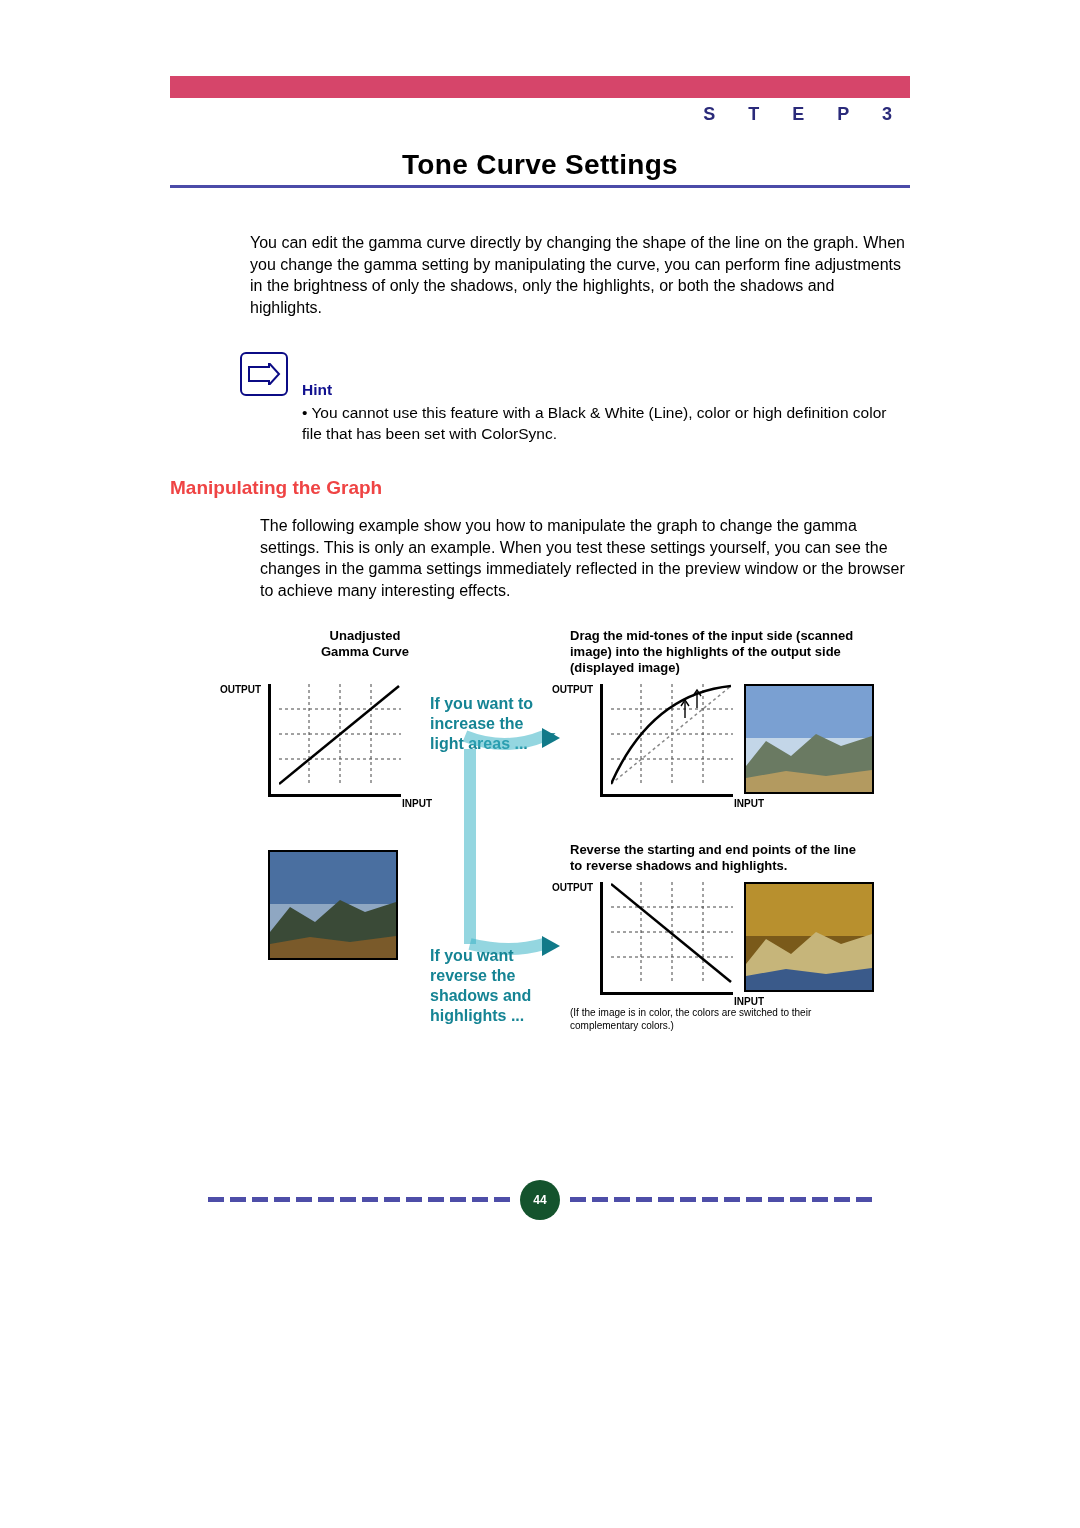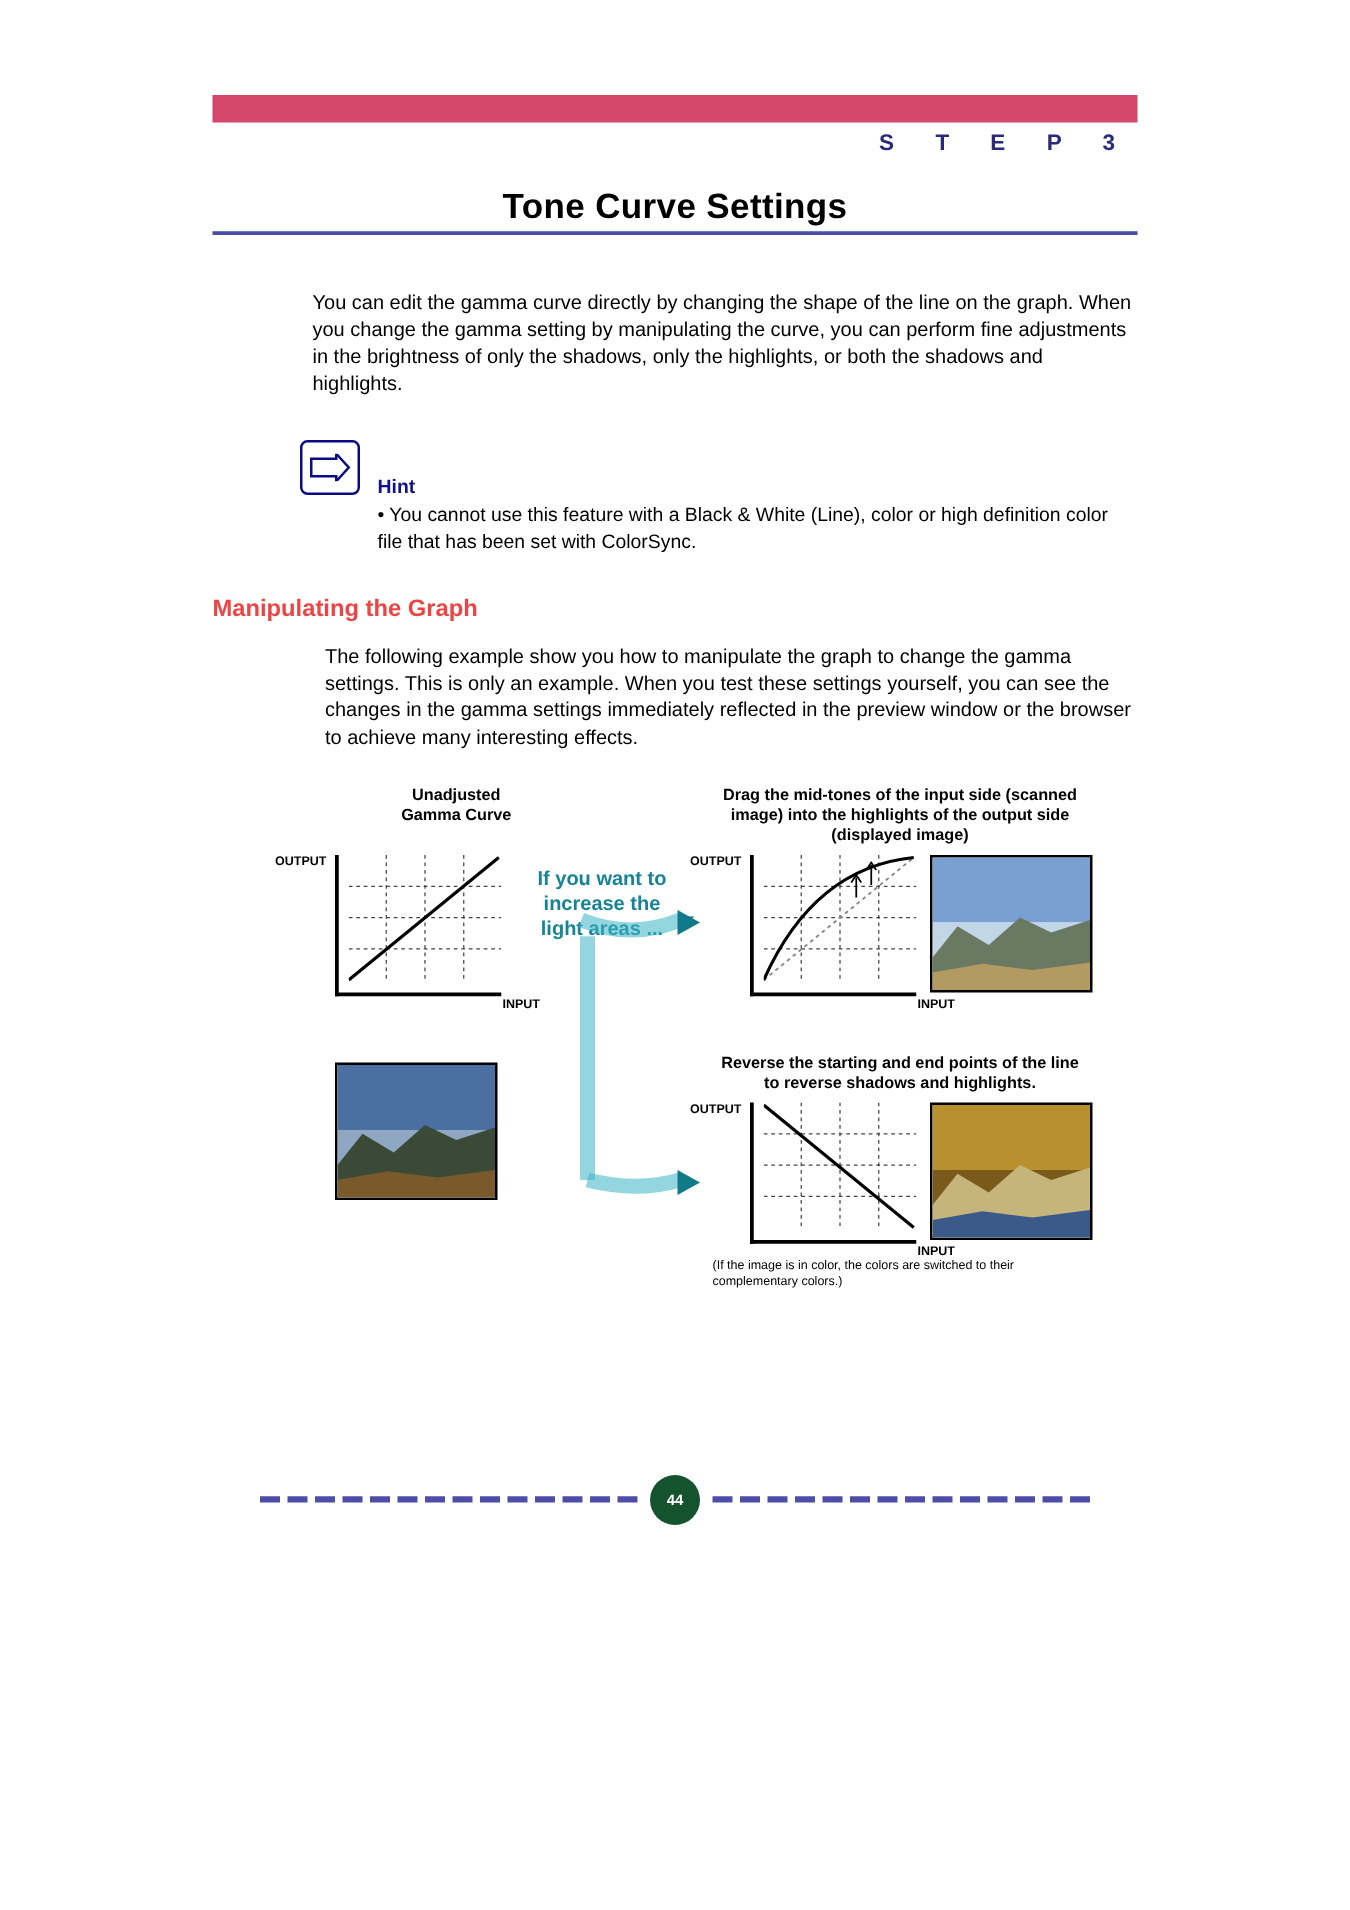--- a/index.html
+++ b/index.html
@@ -89,21 +89,20 @@
     width: 640px;
     height: 460px;
     margin-left: 60px;
   }
   .dlabel {
     position: absolute;
     font-size: 13px;
     font-weight: 700;
     color: #000;
     line-height: 1.25;
-    text-align: center;
   }
   .dlabel.teal { color: #158494; font-size: 16px; font-weight: 700; }
 
   .small-axis {
     position: absolute;
     font-size: 10px;
     font-weight: 700;
   }
 
   .graph-box {
@@ -233,20 +232,24 @@
       <path d="M5 42 Q45 58 84 42" stroke="#3cb4c6" stroke-width="12" fill="none" opacity="0.55"></path>
       <path d="M5 42 Q45 58 88 42" stroke="none" fill="none" marker-end="url(#ah)"></path>
       <polygon points="82,34 100,44 82,54" fill="#117a89"></polygon>
 
       <path d="M10 55 L10 250" stroke="#3cb4c6" stroke-width="12" fill="none" opacity="0.55"></path>
 
       <path d="M10 250 Q50 260 84 250" stroke="#3cb4c6" stroke-width="12" fill="none" opacity="0.55"></path>
       <polygon points="82,242 100,252 82,262" fill="#117a89"></polygon>
     </svg>
 
+    <div class="dlabel teal" style="left:200px; top:296px; white-space:pre-line;">If you want
+reverse the
+shadows and
+highlights ...</div>
 
     <div class="dlabel" style="left:340px; top:-22px; width:300px;">Drag the mid-tones of the input side (scanned image) into the highlights of the output side (displayed image)</div>
 
     <div class="small-axis" style="left:322px; top:34px;">OUTPUT</div>
     <div class="graph-box" style="left:370px; top:34px;">
       <svg class="graph-inner" width="122" height="102" viewBox="0 0 122 102">
         <g class="grid">
           <line x1="0" y1="25" x2="122" y2="25"></line>
           <line x1="0" y1="50" x2="122" y2="50"></line>
           <line x1="0" y1="75" x2="122" y2="75"></line>

